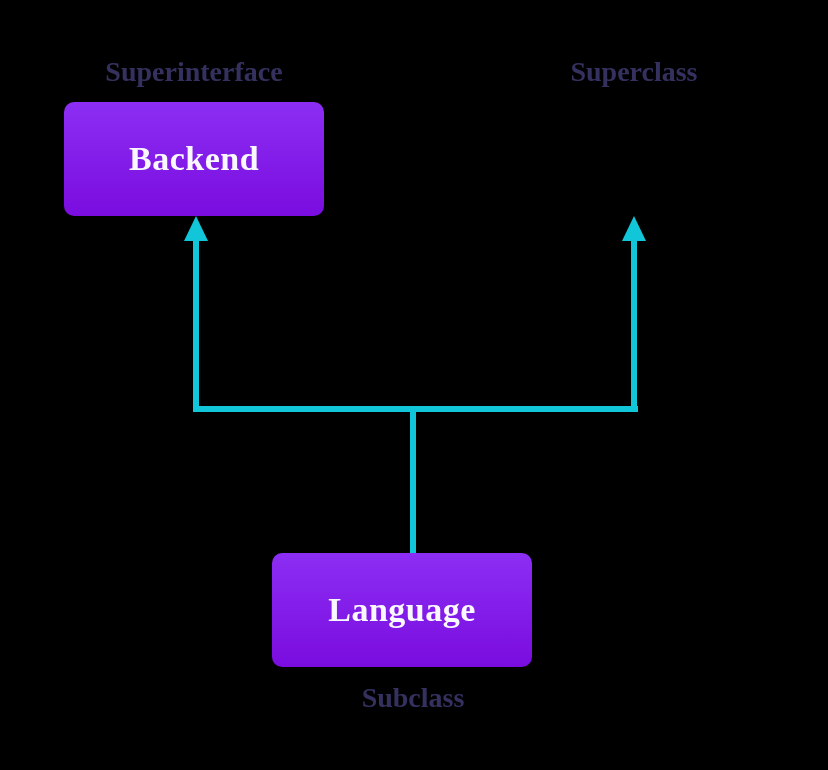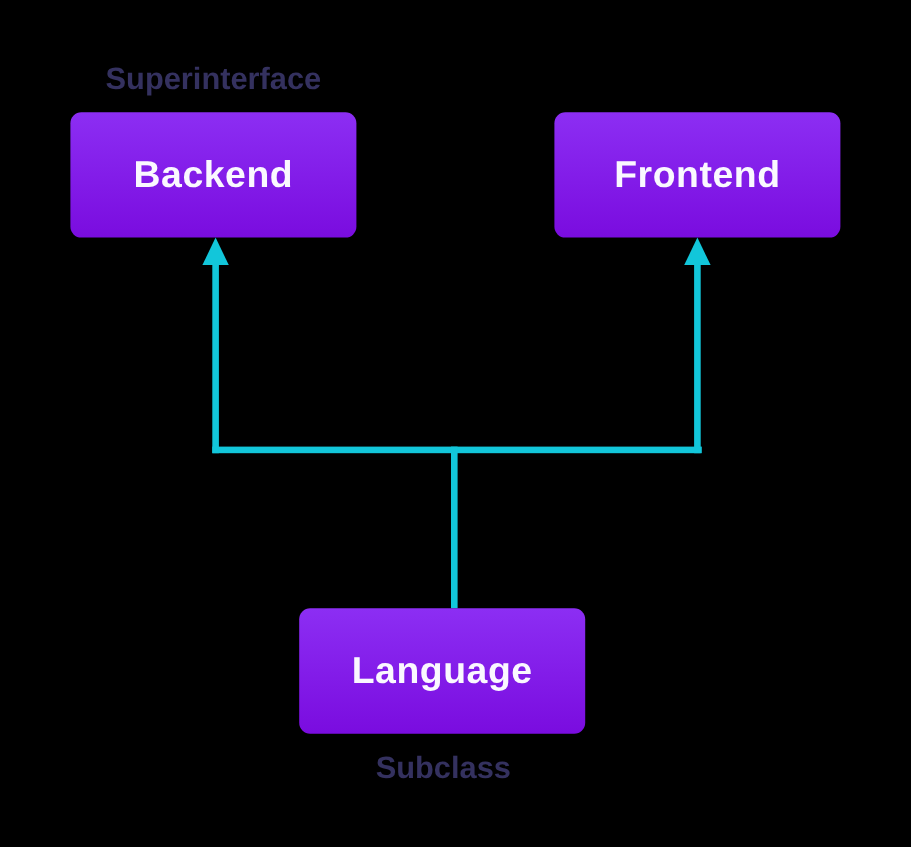--- a/index.html
+++ b/index.html
@@ -6,21 +6,21 @@
     margin: 0;
     padding: 0;
     background: #000;
   }
   .stage {
     position: relative;
     width: 828px;
     height: 770px;
     background: var(--background, #000);
     overflow: hidden;
-    font-family: Liberation Sans, sans-serif;
+    font-family: Liberation Serif, serif;
   }
   .node {
     position: absolute;
     width: 260px;
     height: 114px;
     border-radius: 10px;
     background: linear-gradient(180deg, var(--node-gradient-top, #8C2EF3) 0%, var(--node-gradient-bottom, #7A0CDF) 100%);
     display: flex;
     align-items: center;
     justify-content: center;
@@ -36,21 +36,21 @@
     position: absolute;
     width: 260px;
     text-align: center;
     color: var(--annotation-text, #34315F);
     font-size: 28px;
     font-weight: bold;
     line-height: 36px;
   }
   .annotation-backend  { left: 64px;  top: 54px; }
   .annotation-frontend { left: 504px; top: 54px; }
-  .annotation-language { left: 273px; top: 680px; }
+  .annotation-language { left: 283px; top: 680px; }
   .edge {
     position: absolute;
     background: var(--edge, #12C6DA);
   }
   .edge-h-bus        { left: 193px; top: 406px; width: 445px; height: 6px; }
   .edge-v-left       { left: 193px; top: 239px; width: 6px;   height: 173px; }
   .edge-v-right      { left: 631px; top: 239px; width: 6px;   height: 173px; }
   .edge-v-middle     { left: 410px; top: 406px; width: 6px;   height: 147px; }
   .arrowhead {
     position: absolute;
@@ -63,24 +63,24 @@
   .arrowhead-left  { left: 184px; top: 216px; }
   .arrowhead-right { left: 622px; top: 216px; }
 </style>
 </head>
 <body>
 
 <div class="stage">
 
   <div class="annotation annotation-backend">Superinterface</div>
 
+  <div class="annotation annotation-frontend">Superclass</div>
 
   <div class="node node-backend">Backend</div>
 
-  <div class="node node-frontend">Frontend</div>
 
   <div class="edge edge-h-bus"></div>
 
   <div class="edge edge-v-left"></div>
 
   <div class="edge edge-v-right"></div>
 
   <div class="edge edge-v-middle"></div>
 
   <div class="arrowhead arrowhead-left"></div>

